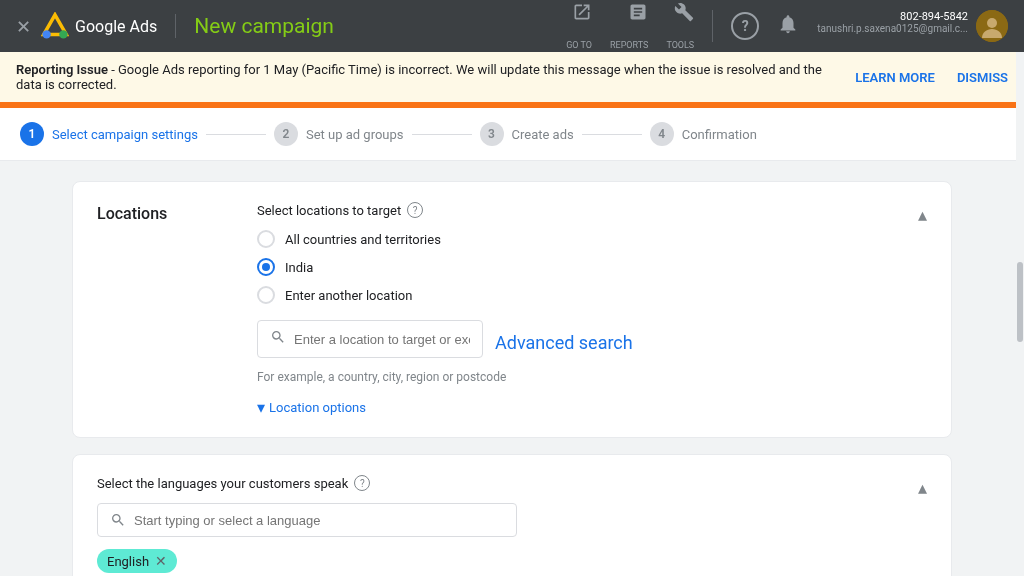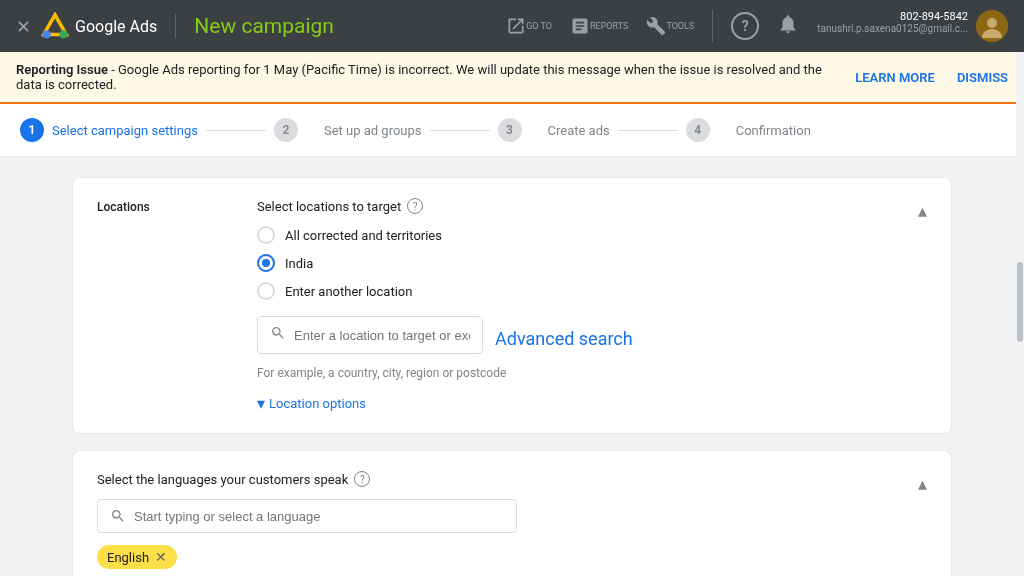--- a/index.html
+++ b/index.html
@@ -15,33 +15,33 @@
       gap: 10px;
     }
     .topnav-close { color: #9aa0a6; font-size: 18px; cursor: pointer; }
     .topnav-logo { display: flex; align-items: center; gap: 6px; }
     .topnav-logo-svg { width: 28px; height: 28px; }
     .topnav-brand { color: #fff; font-size: 16px; font-weight: 400; }
     .topnav-divider { width: 1px; height: 24px; background: #5f6368; margin: 0 8px; }
     .topnav-campaign { color: #84cc16; font-size: 21px; }
     .topnav-spacer { flex: 1; }
     .topnav-icons { display: flex; align-items: center; gap: 18px; }
-    .topnav-icon-group { display: flex; flex-direction: row; align-items: center; gap: 0; cursor: pointer; }
+    .topnav-icon-group { display: flex; flex-direction: column; align-items: flex-end; gap: 18px; cursor: pointer; }
     .topnav-icon-group span { font-size: 10px; color: #9aa0a6; text-transform: uppercase; }
     .topnav-icon-svg { width: 20px; height: 20px; fill: #9aa0a6; }
     .topnav-icon-divider { width: 1px; height: 32px; background: #5f6368; }
     .topnav-help { width: 28px; height: 28px; border-radius: 50%; border: 2px solid #9aa0a6; display: flex; align-items: center; justify-content: center; color: #9aa0a6; font-size: 14px; font-weight: bold; cursor: pointer; }
     .topnav-bell { color: #9aa0a6; font-size: 20px; cursor: pointer; }
     .topnav-user { display: flex; align-items: flex-start; gap: 8px; color: #9aa0a6; font-size: 12px; }
     .topnav-avatar { width: 32px; height: 32px; border-radius: 50%; background: #8b6914; display: flex; align-items: center; justify-content: center; overflow: hidden; }
 
     
     .banner {
       background: #fef9e7;
-      border-bottom: 2px solid #f97316;
+      border-bottom: 6px solid #f97316;
       padding: 10px 16px;
       display: flex;
       align-items: center;
       font-size: 13px;
       gap: 6px;
     }
     .banner-text { flex: 1; color: #202124; }
     .banner-text strong { font-weight: 600; }
     .banner-learn { color: #1a73e8; font-weight: 600; cursor: pointer; margin-right: 16px; }
     .banner-dismiss { color: #1a73e8; font-weight: 600; cursor: pointer; }
@@ -58,21 +58,21 @@
     .step { display: flex; align-items: center; gap: 8px; }
     .step-circle {
       width: 24px; height: 24px; border-radius: 50%;
       display: flex; align-items: center; justify-content: center;
       font-size: 12px; font-weight: 600;
     }
     .step-circle.active { background: #1a73e8; color: #fff; }
     .step-circle.inactive { background: #dadce0; color: #80868b; }
     .step-label { font-size: 13px; }
     .step-label.active { color: #1a73e8; font-weight: 400; }
-    .step-label.inactive { color: #80868b; margin-left: 18px; }
+    .step-label.inactive { color: #80868b; }
     .step-connector { height: 1px; width: 60px; background: #dadce0; margin: 0 8px; }
 
     
     .main {
       padding: 20px 40px;
       max-width: 960px;
       margin: 0 auto;
     }
 
     
@@ -85,21 +85,21 @@
     }
 
     .section-row {
       display: flex;
       align-items: flex-start;
       padding: 20px 24px;
     }
     .section-label {
       width: 160px;
       min-width: 160px;
-      font-size: 12px;
+      font-size: 16px;
       font-weight: 500;
       color: #202124;
       padding-top: 2px;
     }
     .section-content { flex: 1; }
     .section-toggle {
       margin-left: auto;
       color: #80868b;
       font-size: 18px;
       cursor: pointer;
@@ -146,21 +146,21 @@
     .lang-search-row {
       border: 1px solid #dadce0;
       border-radius: 4px;
       padding: 8px 12px;
       display: flex; align-items: center; gap: 8px;
       max-width: 420px;
       margin-bottom: 12px;
     }
     .lang-chip {
       display: inline-flex; align-items: center; gap: 6px;
-      background: #fde047; border-radius: 16px;
+      background: #5eead4; border-radius: 16px;
       padding: 4px 10px; font-size: 13px; color: #202124;
     }
     .lang-chip-remove { color: #5f6368; cursor: pointer; font-size: 14px; }
 
     
     .scrollbar-track {
       position: fixed; right: 0; top: 52px; bottom: 0; width: 8px; background: #f1f3f4;
     }
     .scrollbar-thumb {
       position: absolute; top: 40%; width: 6px; height: 80px;
@@ -263,21 +263,21 @@
     <div class="section-row">
       <div class="section-label">Locations</div>
       <div class="section-content">
         <div class="location-header">
           <span>Select locations to target</span>
           <div class="help-icon">?</div>
         </div>
         <div class="radio-group">
           <label class="radio-option">
             <div class="radio-circle"></div>
-            <span>All corrected and territories</span>
+            <span>All countries and territories</span>
           </label>
           <label class="radio-option">
             <div class="radio-circle selected">
               <div class="radio-dot"></div>
             </div>
             <span>India</span>
           </label>
           <label class="radio-option">
             <div class="radio-circle"></div>
             <span>Enter another location</span>

